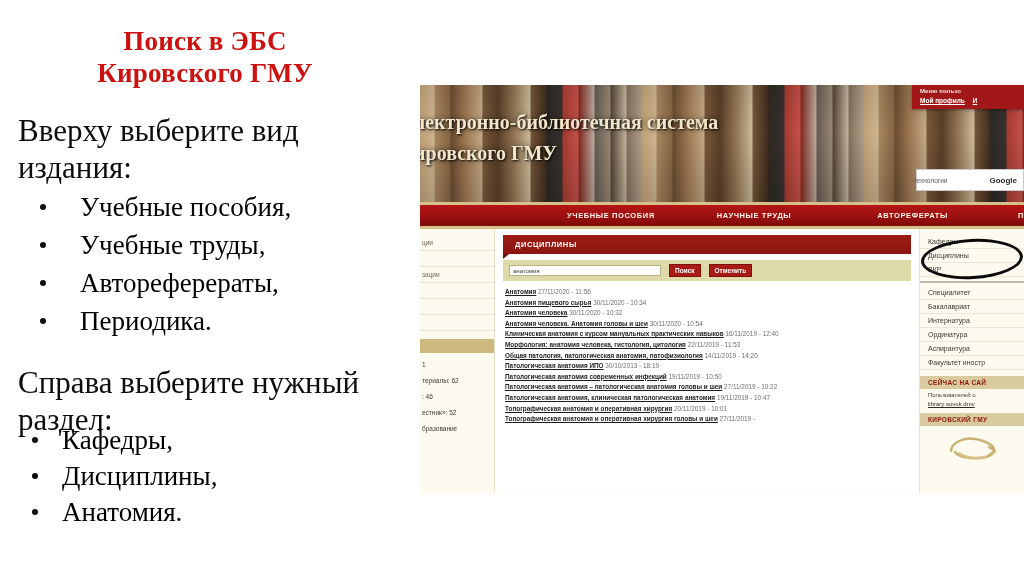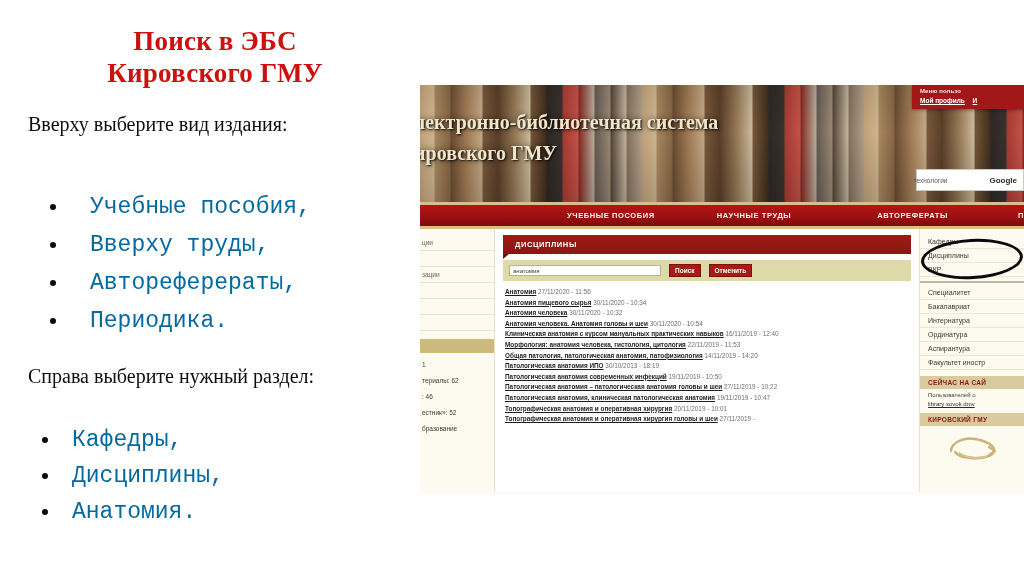--- a/index.html
+++ b/index.html
@@ -11,21 +11,21 @@
     width: 1024px;
     height: 574px;
     position: relative;
     overflow: hidden;
     font-family: "Liberation Serif", serif;
   }
 
   
   .left-col {
     position: absolute;
-    left: 10px; top: 0;
+    left: 0; top: 0;
     width: 410px;
     height: 455px;
   }
   .slide-title {
     position: absolute;
     left: 10px; top: 26px;
     width: 390px;
     text-align: center;
     color: #cc1111;
     font-family: "Liberation Serif", serif;
@@ -33,41 +33,41 @@
     font-size: 27px;
     line-height: 1.18;
     letter-spacing: .2px;
   }
   .body-block {
     position: absolute;
     left: 18px;
     width: 380px;
     color: #0d0d0d;
     font-family: "Liberation Serif", serif;
-    font-size: 20px;
+    font-size: 31px;
     line-height: 1.2;
   }
   #intro-one { top: 112px; }
   #intro-two { top: 364px; }
   .bullet-list {
     position: absolute;
     left: 18px;
     width: 380px;
     margin: 0;
     padding: 0;
     list-style: none;
   }
   #list-one { top: 188px; }
   #list-two { top: 422px; }
   .bullet-list li {
     position: relative;
     padding-left: 62px;
-    font-family: Liberation Mono, monospace;
-    font-size: 23px;
-    color: #0369a1;
+    font-family: Liberation Serif, serif;
+    font-size: 27px;
+    color: #000000;
     height: 38px;
     line-height: 38px;
     white-space: nowrap;
   }
   #list-two li { height: 36px; line-height: 36px; padding-left: 44px; }
   .bullet-list li .dot {
     position: absolute;
     left: 22px;
     top: 50%;
     width: 6px; height: 6px;
@@ -359,21 +359,21 @@
 
   <div class="body-block" id="intro-one">Вверху выберите вид издания:</div>
 
   <ul class="bullet-list" id="list-one">
     <li>
       <span class="dot"></span>
       <span>Учебные пособия,</span>
     </li>
     <li>
       <span class="dot"></span>
-      <span>Вверху труды,</span>
+      <span>Учебные труды,</span>
     </li>
     <li>
       <span class="dot"></span>
       <span>Автореферераты,</span>
     </li>
     <li>
       <span class="dot"></span>
       <span>Периодика.</span>
     </li>
   </ul>

